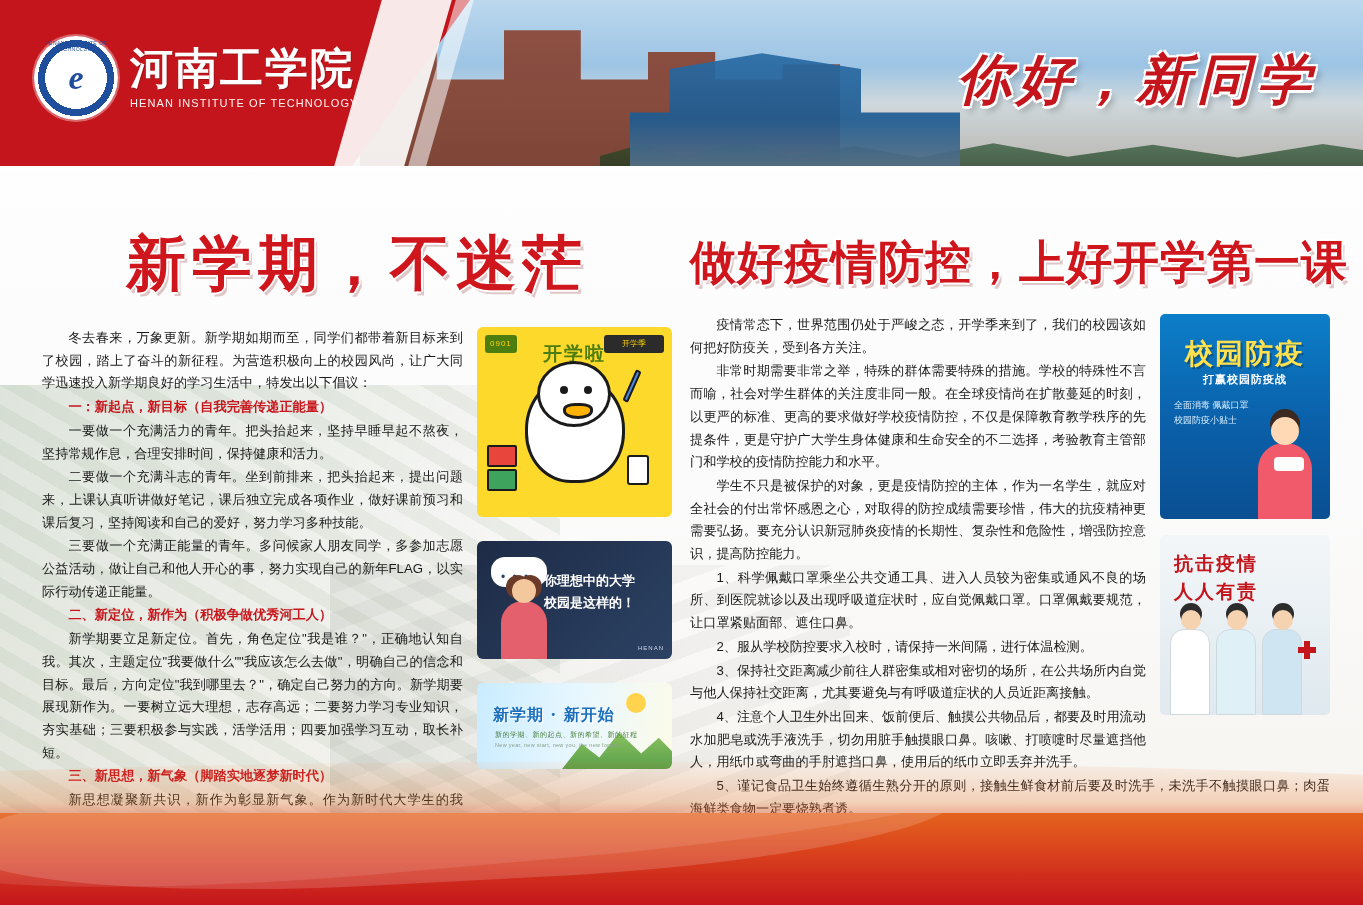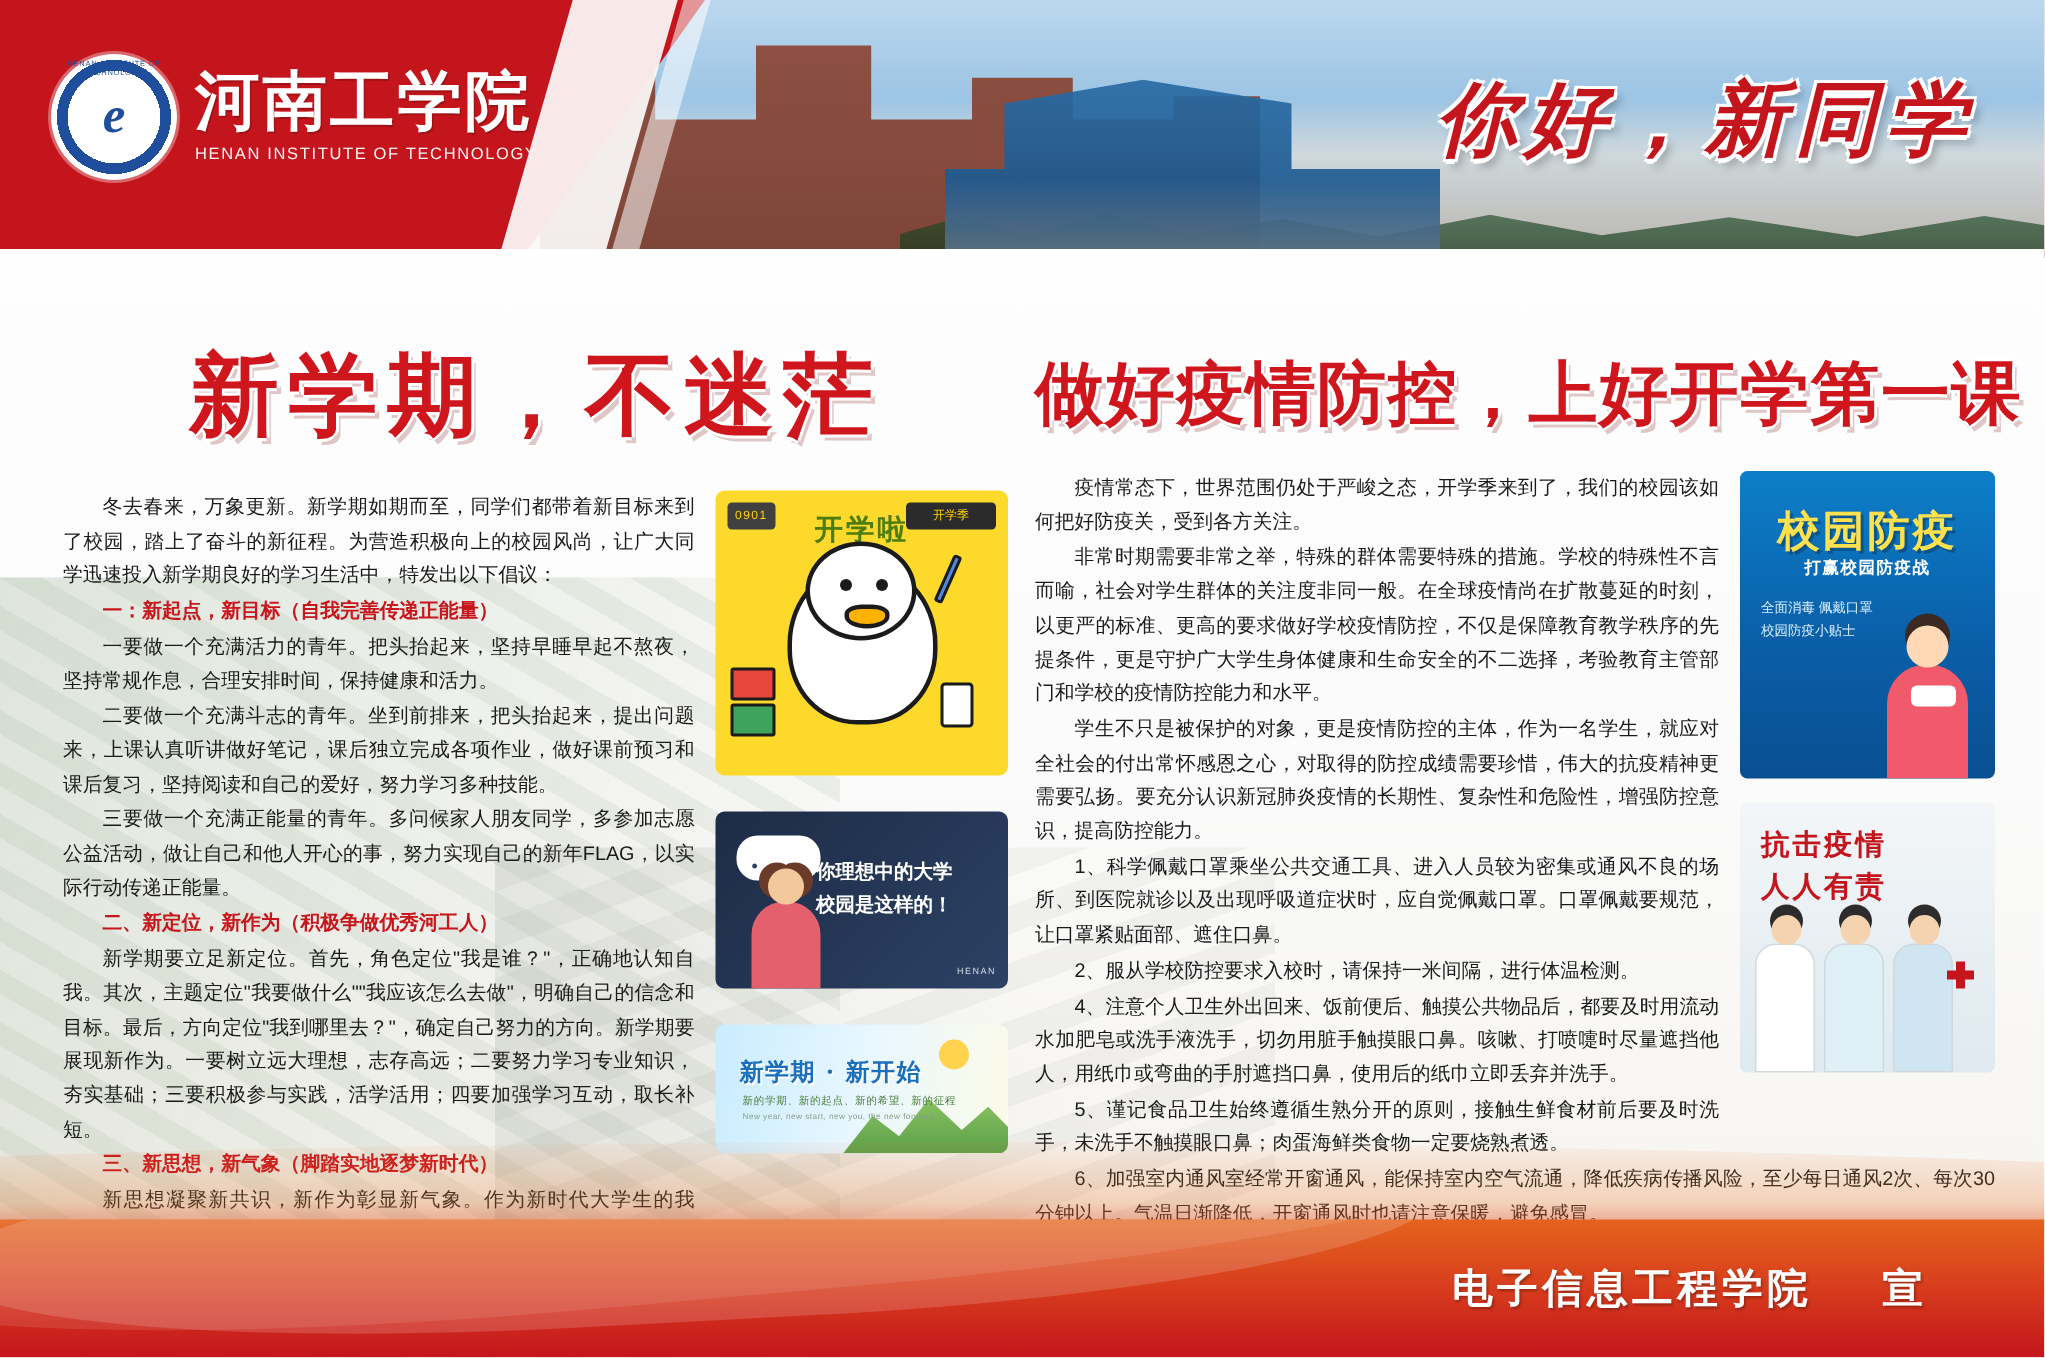--- a/index.html
+++ b/index.html
@@ -159,21 +159,21 @@
     width:630px;
   }
   #left-float {
     float:right; width:195px; margin:0 0 8px 14px;
   }
   .lf-card { width:195px; border-radius:6px; overflow:hidden; margin-bottom:24px; position:relative; }
 
   
   .card-duck { height:190px; background:#fcd92b; position:relative; }
   .card-duck .tag {
-    position:absolute; left:8px; top:8px; background:#404040; color:#ffd400;
+    position:absolute; left:8px; top:8px; background:#4d7c0f; color:#ffd400;
     font-size:8px; padding:2px 5px; border-radius:3px; letter-spacing:1px;
   }
   .card-duck .tag2 {
     position:absolute; right:8px; top:8px; background:#2b2b2b; color:#ffd400;
     font-size:8px; padding:2px 18px; border-radius:3px;
   }
   .card-duck .headline {
     position:absolute; left:50%; top:10px; transform:translateX(-50%);
     font-size:19px; font-weight:bold; color:#4d7c0f; letter-spacing:2px;
     font-family:"DejaVu Sans",sans-serif;
@@ -436,33 +436,29 @@
             <div class="doc d3" style="left:102px;"></div>
             <div class="cross"></div>
           </div>
         </div>
 
         <p>疫情常态下，世界范围仍处于严峻之态，开学季来到了，我们的校园该如何把好防疫关，受到各方关注。</p>
         <p>非常时期需要非常之举，特殊的群体需要特殊的措施。学校的特殊性不言而喻，社会对学生群体的关注度非同一般。在全球疫情尚在扩散蔓延的时刻，以更严的标准、更高的要求做好学校疫情防控，不仅是保障教育教学秩序的先提条件，更是守护广大学生身体健康和生命安全的不二选择，考验教育主管部门和学校的疫情防控能力和水平。</p>
         <p>学生不只是被保护的对象，更是疫情防控的主体，作为一名学生，就应对全社会的付出常怀感恩之心，对取得的防控成绩需要珍惜，伟大的抗疫精神更需要弘扬。要充分认识新冠肺炎疫情的长期性、复杂性和危险性，增强防控意识，提高防控能力。</p>
         <p>1、科学佩戴口罩乘坐公共交通工具、进入人员较为密集或通风不良的场所、到医院就诊以及出现呼吸道症状时，应自觉佩戴口罩。口罩佩戴要规范，让口罩紧贴面部、遮住口鼻。</p>
         <p>2、服从学校防控要求入校时，请保持一米间隔，进行体温检测。</p>
+        <p>3、保持社交距离减少前往人群密集或相对密切的场所，在公共场所内自觉与他人保持社交距离，尤其要避免与有呼吸道症状的人员近距离接触。</p>
         <p>4、注意个人卫生外出回来、饭前便后、触摸公共物品后，都要及时用流动水加肥皂或洗手液洗手，切勿用脏手触摸眼口鼻。咳嗽、打喷嚏时尽量遮挡他人，用纸巾或弯曲的手肘遮挡口鼻，使用后的纸巾立即丢弃并洗手。</p>
         <p>5、谨记食品卫生始终遵循生熟分开的原则，接触生鲜食材前后要及时洗手，未洗手不触摸眼口鼻；肉蛋海鲜类食物一定要烧熟煮透。</p>
         <p>6、加强室内通风室经常开窗通风，能保持室内空气流通，降低疾病传播风险，至少每日通风2次、每次30分钟以上。气温日渐降低，开窗通风时也请注意保暖，避免感冒。</p>
       </div>
     </div>
 
   </div>
 
   <div class="curve-band"></div>
 
   <div id="footer">
     <div class="swoosh2"></div>
     <div class="swoosh"></div>
-    <div id="footer-text">
-      <span>电子信息工程学院</span>
-      <span style="display:inline-block;width:22px;"></span>
-      <span>宣</span>
-    </div>
   </div>
 
 </div>
 
 </body></html>

